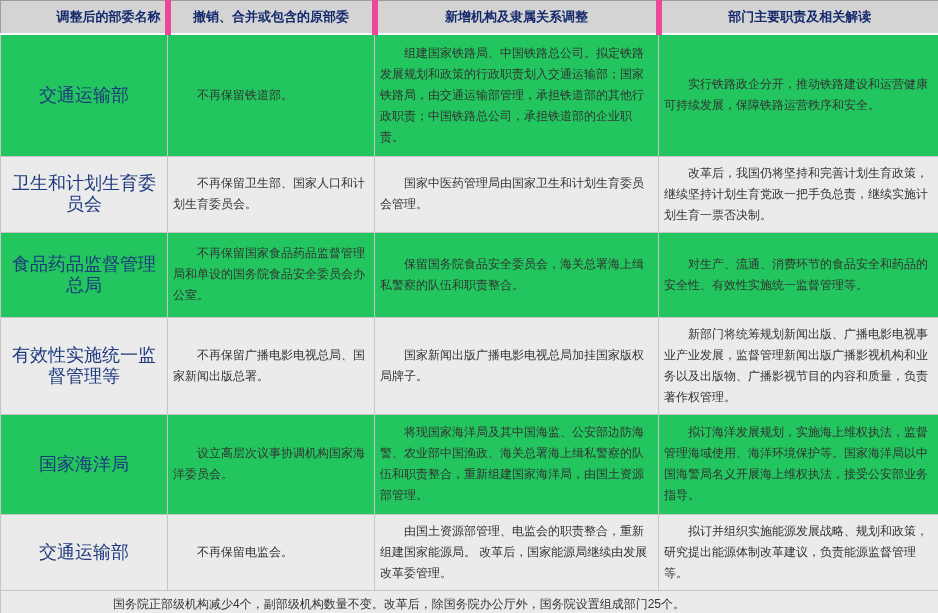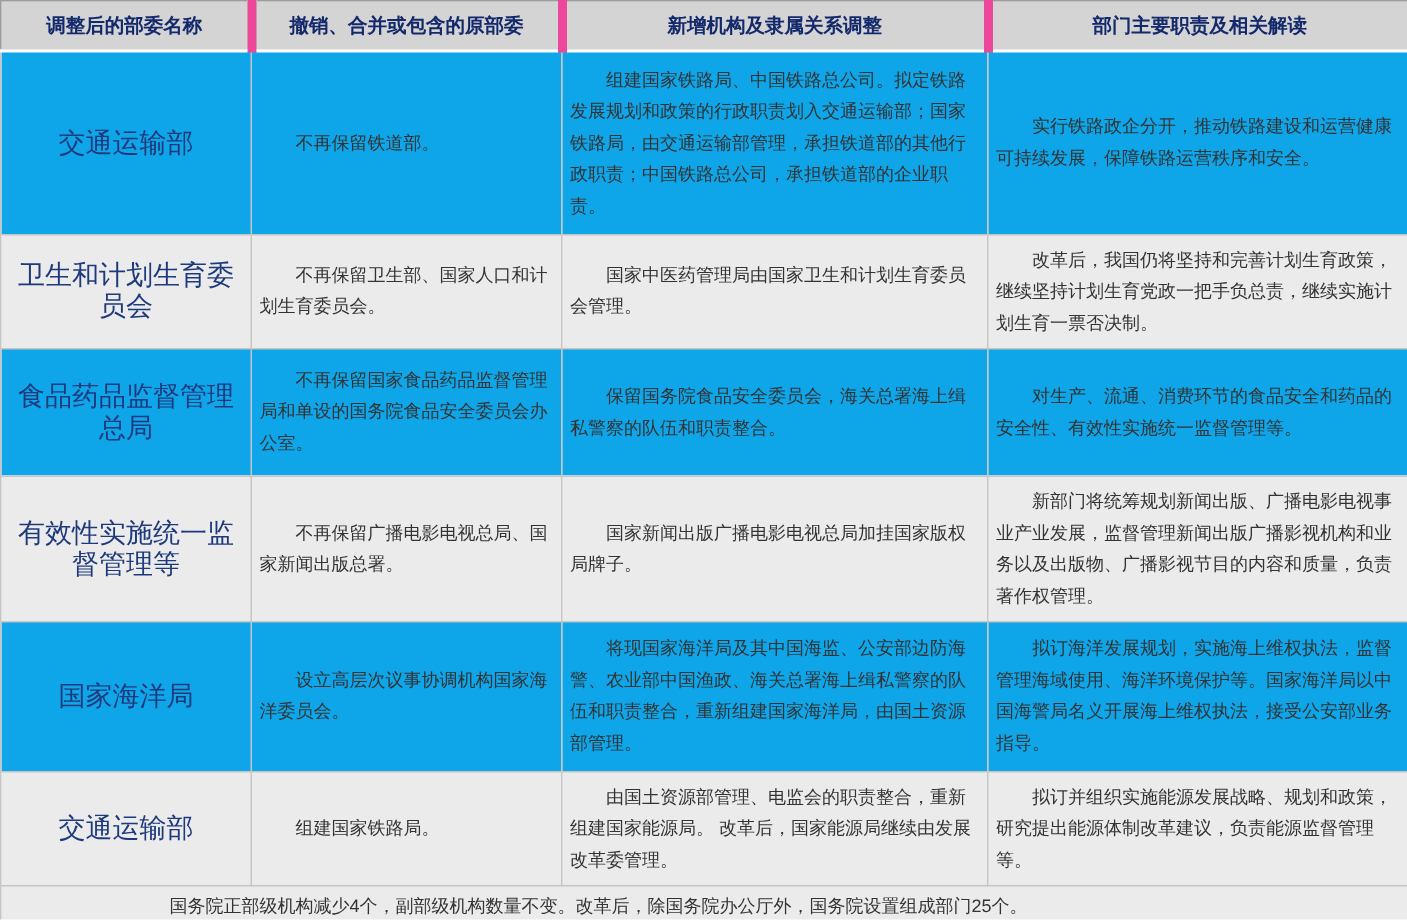--- a/index.html
+++ b/index.html
@@ -30,31 +30,31 @@
     background: #d4d4d4;
     color: #13296b;
     font-weight: bold;
     font-size: 13px;
     text-align: center;
     height: 32px;
     border-left: 6px solid #ec4899;
     border-bottom: 2px solid #ffffff;
     padding: 0 4px;
   }
-  th:first-child { border-left: none; }
+  th:first-child { border-left: none; text-align: right; }
 
   td {
     vertical-align: middle;
     font-size: 12px;
     color: #333333;
     border: 1px solid #c6c6c6;
     line-height: 21px;
     padding: 6px 5px;
     box-sizing: border-box;
-    background: #0ea5e9;
+    background: #22c55e;
   }
   td.name-cell {
     text-align: center;
     color: #1e3a7d;
     font-size: 18px;
     text-indent: 0;
   }
   td.text-cell {
     text-align: left;
     text-indent: 2em;
@@ -117,21 +117,21 @@
         <td class="text-cell">新部门将统筹规划新闻出版、广播电影电视事业产业发展，监督管理新闻出版广播影视机构和业务以及出版物、广播影视节目的内容和质量，负责著作权管理。</td>
       </tr>
       <tr style="height:100px">
         <td class="name-cell">国家海洋局</td>
         <td class="text-cell">设立高层次议事协调机构国家海洋委员会。</td>
         <td class="text-cell">将现国家海洋局及其中国海监、公安部边防海警、农业部中国渔政、海关总署海上缉私警察的队伍和职责整合，重新组建国家海洋局，由国土资源部管理。</td>
         <td class="text-cell">拟订海洋发展规划，实施海上维权执法，监督管理海域使用、海洋环境保护等。国家海洋局以中国海警局名义开展海上维权执法，接受公安部业务指导。</td>
       </tr>
       <tr class="alt" style="height:75px">
         <td class="name-cell">交通运输部</td>
-        <td class="text-cell">组建国家铁路局。</td>
+        <td class="text-cell">不再保留电监会。</td>
         <td class="text-cell">由国土资源部管理、电监会的职责整合，重新组建国家能源局。 改革后，国家能源局继续由发展改革委管理。</td>
         <td class="text-cell">拟订并组织实施能源发展战略、规划和政策，研究提出能源体制改革建议，负责能源监督管理等。</td>
       </tr>
       <tr class="footer-row">
         <td colspan="4">国务院正部级机构减少4个，副部级机构数量不变。改革后，除国务院办公厅外，国务院设置组成部门25个。</td>
       </tr>
     </tbody>
   </table>
 </div>
 

